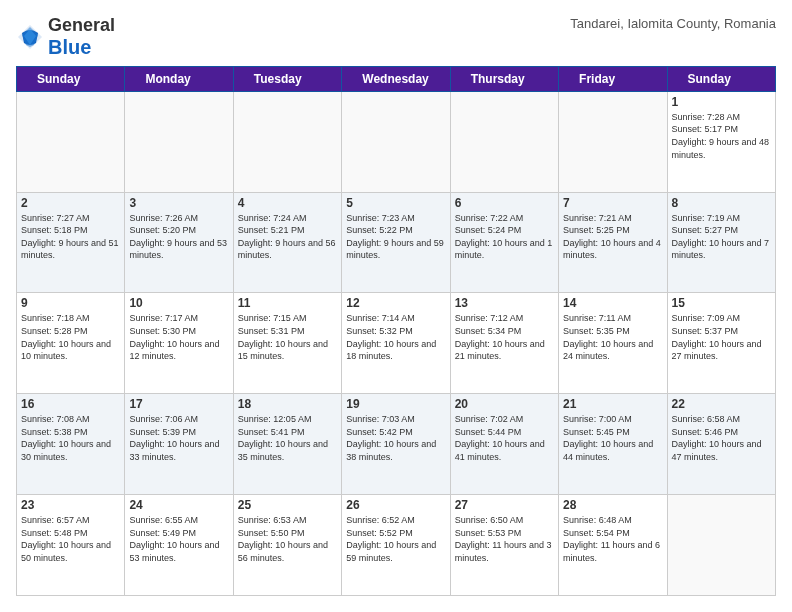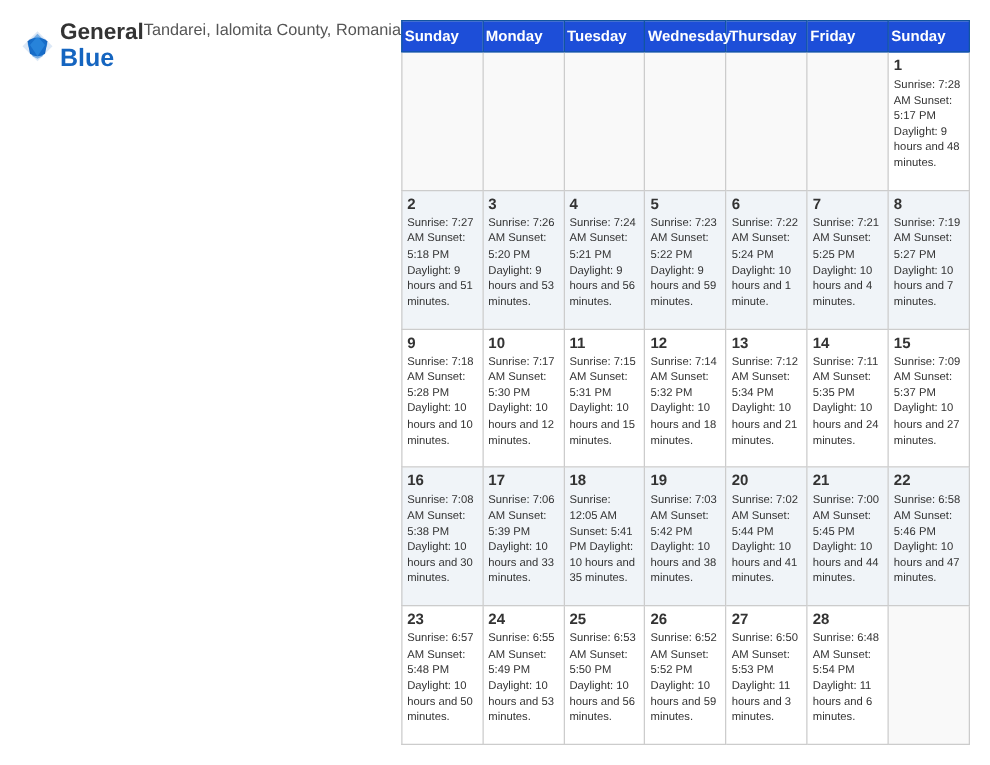--- a/index.html
+++ b/index.html
@@ -8,21 +8,21 @@
       background: #fff;
       width: 792px;
       height: 612px;
       overflow: hidden;
     }
     .page {
       width: 792px;
       height: 612px;
       padding: 16px;
       display: flex;
-      flex-direction: row;
+      flex-direction: column;
     }
     .header {
       display: flex;
       justify-content: space-between;
       align-items: flex-start;
       margin-bottom: 8px;
     }
     .logo {
       display: flex;
       align-items: center;
@@ -60,25 +60,25 @@
       color: #555;
     }
     .calendar {
       flex: 1;
       border: 1px solid #ccc;
       border-collapse: collapse;
       width: 100%;
       table-layout: fixed;
     }
     .calendar th {
-      background: #1d4ed8;
+      background: #4c1d95;
       color: #fff;
       font-size: 12px;
       font-weight: bold;
-      padding: 5px 2px;
+      padding: 5px 20px;
       text-align: left;
       border: 1px solid #1255a0;
     }
     .calendar td {
       border: 1px solid #ccc;
       vertical-align: top;
       padding: 3px 4px;
       font-size: 9.5px;
       color: #333;
       height: 80px;

